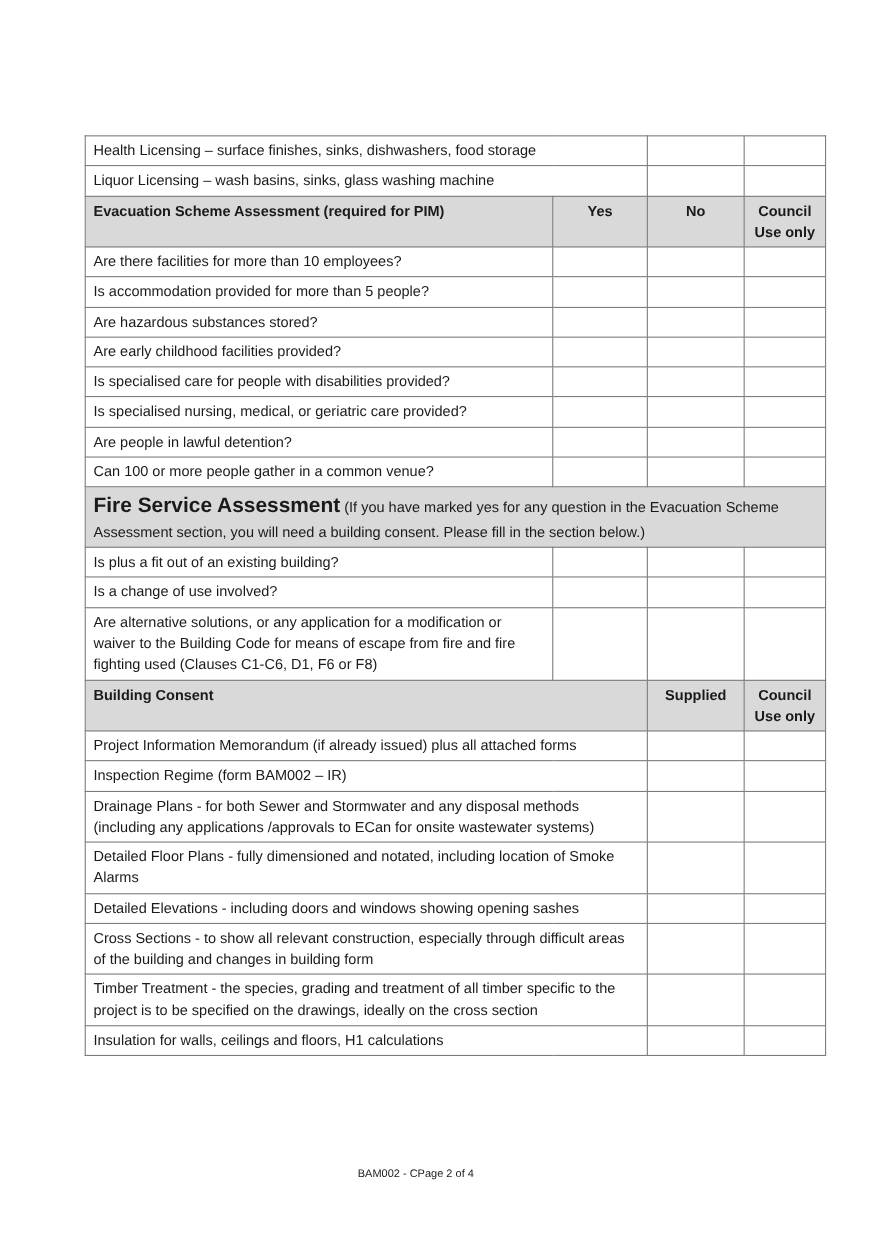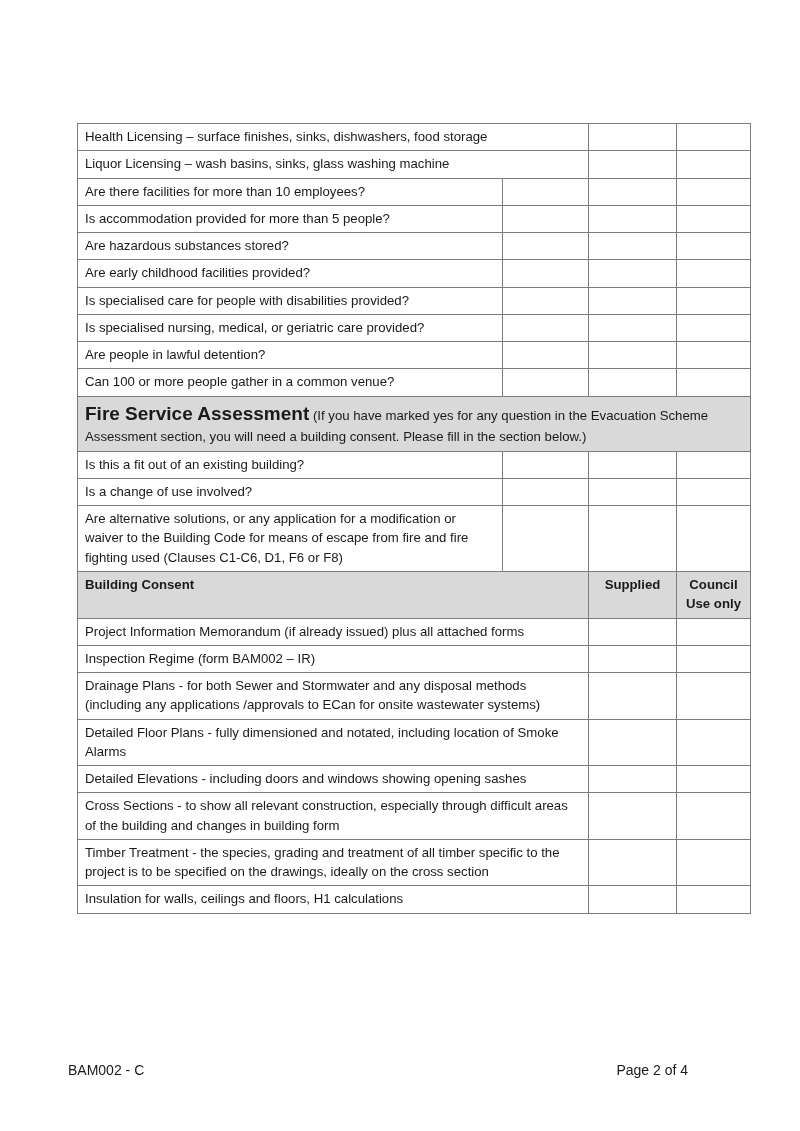--- a/index.html
+++ b/index.html
@@ -102,23 +102,23 @@
   }
   .tall2 { height: 44px; }
   .tall3 { height: 66px; }
 
   
   .footer {
     position: absolute;
     left: 68px;
     top: 1046px;
     width: 620px;
-    font-size: 14px;
+    font-size: 10px;
     display: flex;
-    justify-content: space-between;
+    justify-content: center;
     color: #1a1a1a;
   }
   .footer-right { padding-right: 0px; }
 </style>
 </head>
 <body>
 
 <div id="page">
 
   <table class="form-table">
@@ -134,20 +134,29 @@
         <td colspan="2">Health Licensing – surface finishes, sinks, dishwashers, food storage</td>
         <td></td>
         <td></td>
       </tr>
       <tr>
         <td colspan="2">Liquor Licensing – wash basins, sinks, glass washing machine</td>
         <td></td>
         <td></td>
       </tr>
 
+      <tr>
+        <td class="shade sec-title">Evacuation Scheme Assessment (required for PIM)</td>
+        <td class="shade col-head">Yes</td>
+        <td class="shade col-head">No</td>
+        <td class="shade col-head-2">
+          <span>Council</span><br>
+          <span>Use only</span>
+        </td>
+      </tr>
 
       <tr>
         <td>Are there facilities for more than 10 employees?</td>
         <td></td>
         <td></td>
         <td></td>
       </tr>
       <tr>
         <td>Is accommodation provided for more than 5 people?</td>
         <td></td>
@@ -191,21 +200,21 @@
         <td></td>
       </tr>
 
       <tr>
         <td colspan="4" class="shade notice">
           <b>Fire Service Assessment</b><span> (If you have marked yes for any question in the Evacuation Scheme Assessment section, you will need a building consent. Please fill in the section below.)</span>
         </td>
       </tr>
 
       <tr>
-        <td>Is this a fit out of an existing building?</td>
+        <td>Is plus a fit out of an existing building?</td>
         <td></td>
         <td></td>
         <td></td>
       </tr>
       <tr>
         <td>Is a change of use involved?</td>
         <td></td>
         <td></td>
         <td></td>
       </tr>

